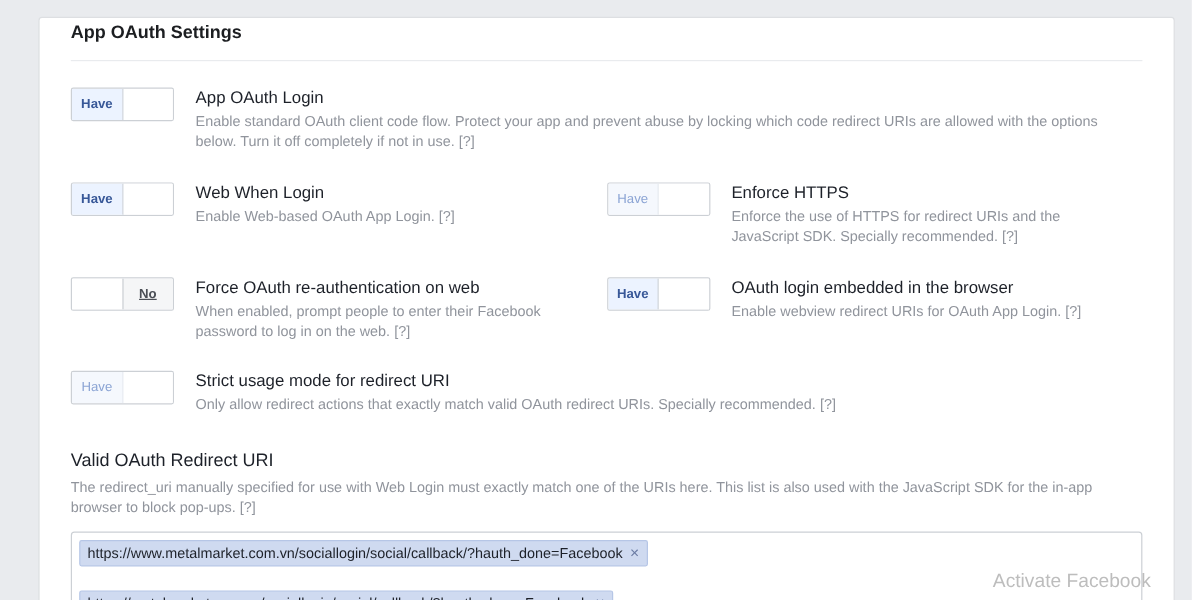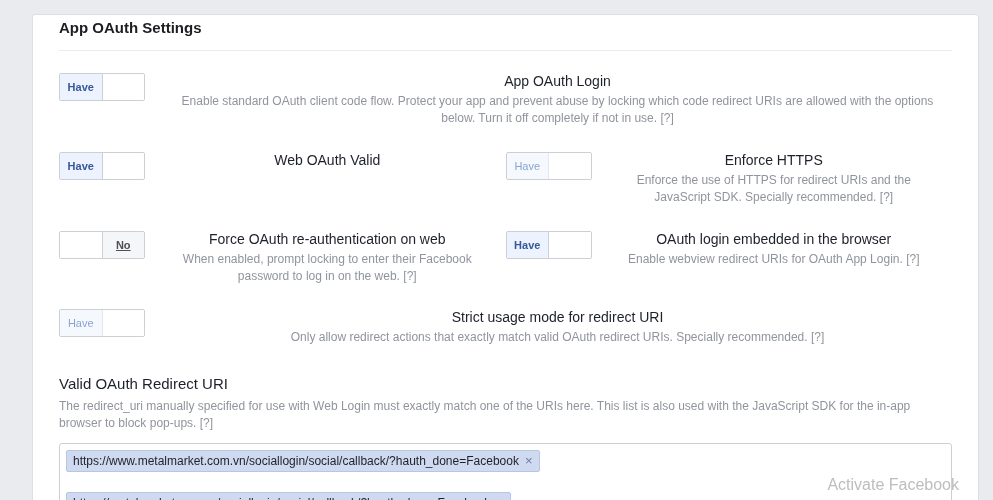--- a/index.html
+++ b/index.html
@@ -9,21 +9,21 @@
   .grid{display:flex;flex-wrap:wrap;gap:0;padding-top:22px;}
   .setting{display:flex;align-items:flex-start;gap:18px;}
   .setting.full{width:100%;margin-bottom:24px;}
   .setting.half{width:50%;margin-bottom:24px;box-sizing:border-box;padding-right:14px;}
   .toggle{flex:0 0 84px;height:26px;border:1px solid #ccd0d5;border-radius:2px;display:flex;overflow:hidden;background:#fff;}
   .toggle span{flex:1;display:flex;align-items:center;justify-content:center;font-size:11px;text-align:center;}
   .toggle .on{background:#ecf3ff;color:#385898;font-weight:600;border-right:1px solid #ccd0d5;}
   .toggle .on-dim{background:#f5f8fd;color:#8ba4d4;border-right:1px solid #e4e8ee;}
   .toggle .off{background:#f5f6f7;color:#4b4f56;font-weight:600;border-left:1px solid #ccd0d5;text-decoration:underline;}
   .toggle .blank{background:#fff;}
-  .body{flex:1;min-width:0;text-align:center;}
+  .body{flex:1;min-width:0;}
   .name{font-size:14px;color:#1d2129;margin-bottom:4px;}
   .desc{font-size:12px;color:#90949c;line-height:1.45;}
   .q{color:#90949c;}
   .valid-block{margin-top:4px;}
   .valid-title{font-size:15px;color:#1d2129;margin-bottom:6px;}
   .valid-desc{font-size:12px;color:#90949c;line-height:1.45;margin-bottom:10px;}
   .uri-input{border:1px solid #ccd0d5;border-radius:3px;background:#fff;padding:6px 6px 2px 6px;min-height:52px;}
   .chip{display:inline-flex;align-items:center;background:#cfdaf0;border:1px solid #b6c6e6;border-radius:2px;color:#1d2129;font-size:12px;padding:3px 6px;margin:0 6px 20px 0;}
   .chip .x{margin-left:6px;color:#6a7ba3;font-size:13px;line-height:1;}
   .watermark{position:absolute;right:34px;bottom:6px;color:#bdbdbd;font-size:16px;font-family:"Segoe UI",Arial,sans-serif;pointer-events:none;}
@@ -50,21 +50,25 @@
           </div>
         </div>
       </div>
 
       <div class="setting half">
         <div class="toggle">
           <span class="on">Have</span>
           <span class="blank"></span>
         </div>
         <div class="body">
-          <div class="name">Web OAuth Valid</div>
+          <div class="name">Web When Login</div>
+          <div class="desc">
+            <span>Enable Web-based OAuth App Login.</span>
+            <span class="q">[?]</span>
+          </div>
         </div>
       </div>
 
       <div class="setting half">
         <div class="toggle">
           <span class="on-dim">Have</span>
           <span class="blank"></span>
         </div>
         <div class="body">
           <div class="name">Enforce HTTPS</div>
@@ -76,21 +80,21 @@
       </div>
 
       <div class="setting half">
         <div class="toggle">
           <span class="blank"></span>
           <span class="off">No</span>
         </div>
         <div class="body">
           <div class="name">Force OAuth re-authentication on web</div>
           <div class="desc">
-            <span>When enabled, prompt locking to enter their Facebook password to log in on the web.</span>
+            <span>When enabled, prompt people to enter their Facebook password to log in on the web.</span>
             <span class="q">[?]</span>
           </div>
         </div>
       </div>
 
       <div class="setting half">
         <div class="toggle">
           <span class="on">Have</span>
           <span class="blank"></span>
         </div>

